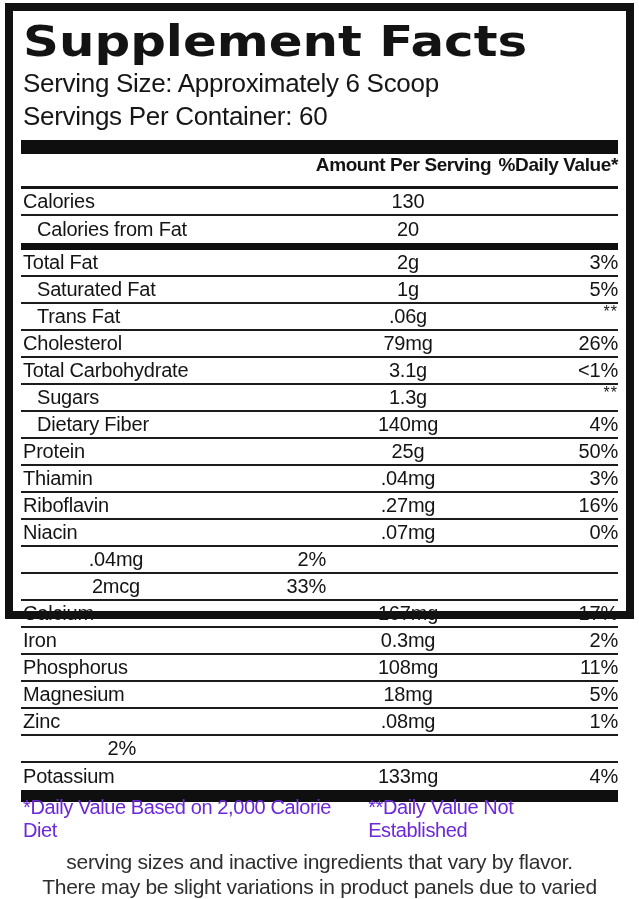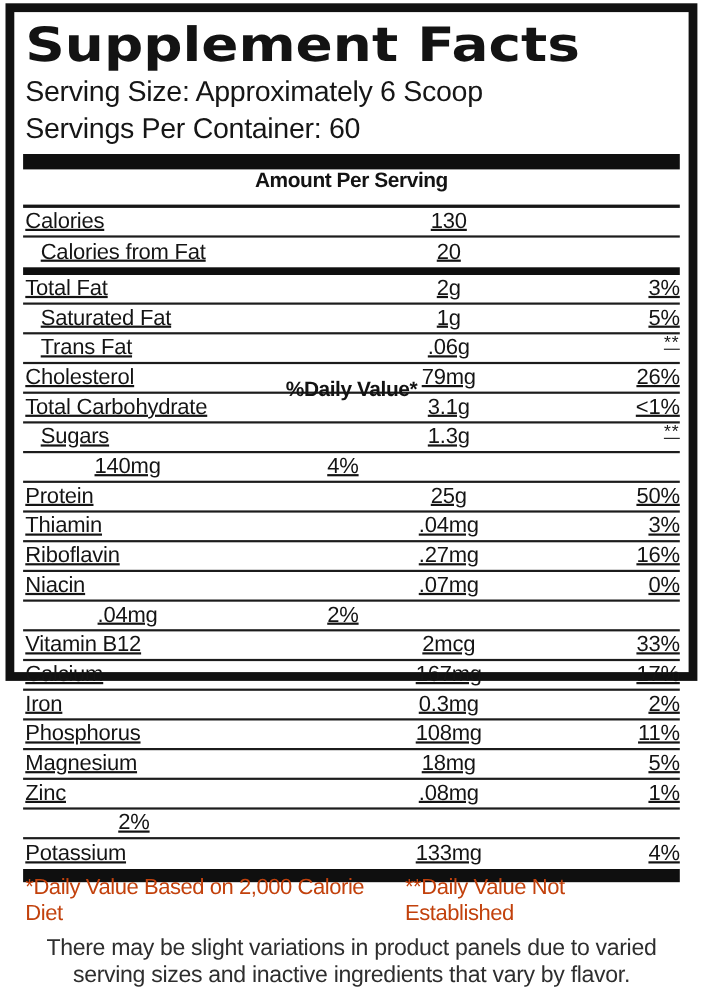--- a/index.html
+++ b/index.html
@@ -50,25 +50,24 @@
   }
   .bar {
     background: #0f0f0f;
     width: 100%;
   }
   .bar.top { height: 14px; margin-top: 7px; }
   .bar.mid { height: 7px; }
   .bar.end { height: 12px; }
   .head-row {
     display: flex;
-    align-items: center;
+    align-items: flex-start;
     height: 30px;
     border-bottom: 3px solid #161616;
     padding-bottom: 2px;
-    flex-direction: column;
   }
   .c-name { flex: 1 1 auto; text-align: left; }
   .c-amt  { flex: 0 0 190px; text-align: center; }
   .c-dv   { flex: 0 0 115px; text-align: right; }
   .head-row .c-amt, .head-row .c-dv {
     font-weight: bold;
     font-size: 19px;
     letter-spacing: -0.4px;
     color: #131313;
     white-space: nowrap;
@@ -76,39 +75,38 @@
   #rows { width: 100%; }
   .row {
     display: flex;
     align-items: center;
     box-sizing: border-box;
     height: 27px;
     border-bottom: 2px solid #1c1c1c;
     font-size: 20px;
     letter-spacing: -0.2px;
     color: #141414;
-    text-decoration: underline;
   }
   .row.no-border { border-bottom: none; }
   .row .c-name { padding-left: 2px; }
   .row.indent .c-name { padding-left: 16px; }
   .c-dv.star {
     font-size: 16px;
     letter-spacing: 1px;
     position: relative;
     top: -5px;
   }
   .footnotes {
     display: flex;
     justify-content: space-between;
     align-items: center;
     height: 34px;
     font-size: 20px;
     letter-spacing: -0.4px;
-    color: #c2410c;
+    color: #6d28d9;
     padding: 0 2px;
   }
   .disclaimer {
     position: absolute;
     left: 0;
     top: 849px;
     width: 639px;
     text-align: center;
     font-size: 21px;
     line-height: 25px;
@@ -173,20 +171,21 @@
           <div class="c-name">Total Carbohydrate</div>
           <div class="c-amt">3.1g</div>
           <div class="c-dv">&lt;1%</div>
         </div>
         <div class="row indent">
           <div class="c-name">Sugars</div>
           <div class="c-amt">1.3g</div>
           <div class="c-dv star">**</div>
         </div>
         <div class="row indent">
+          <div class="c-name">Dietary Fiber</div>
           <div class="c-amt">140mg</div>
           <div class="c-dv">4%</div>
         </div>
         <div class="row">
           <div class="c-name">Protein</div>
           <div class="c-amt">25g</div>
           <div class="c-dv">50%</div>
         </div>
         <div class="row">
           <div class="c-name">Thiamin</div>
@@ -201,21 +200,20 @@
         <div class="row">
           <div class="c-name">Niacin</div>
           <div class="c-amt">.07mg</div>
           <div class="c-dv">0%</div>
         </div>
         <div class="row">
           <div class="c-amt">.04mg</div>
           <div class="c-dv">2%</div>
         </div>
         <div class="row">
-          <div class="c-name">Vitamin B12</div>
           <div class="c-amt">2mcg</div>
           <div class="c-dv">33%</div>
         </div>
         <div class="row">
           <div class="c-name">Calcium</div>
           <div class="c-amt">167mg</div>
           <div class="c-dv">17%</div>
         </div>
         <div class="row">
           <div class="c-name">Iron</div>
@@ -249,17 +247,17 @@
       </div>
 
     <div class="footnotes">
       <span>*Daily Value Based on 2,000 Calorie Diet</span>
       <span>**Daily Value Not Established</span>
     </div>
 
   </div>
 
   <div class="disclaimer">
+    <div>serving sizes and inactive ingredients that vary by flavor.</div>
     <div>There may be slight variations in product panels due to varied</div>
-    <div>serving sizes and inactive ingredients that vary by flavor.</div>
   </div>
 
 </div>
 
 </body></html>

